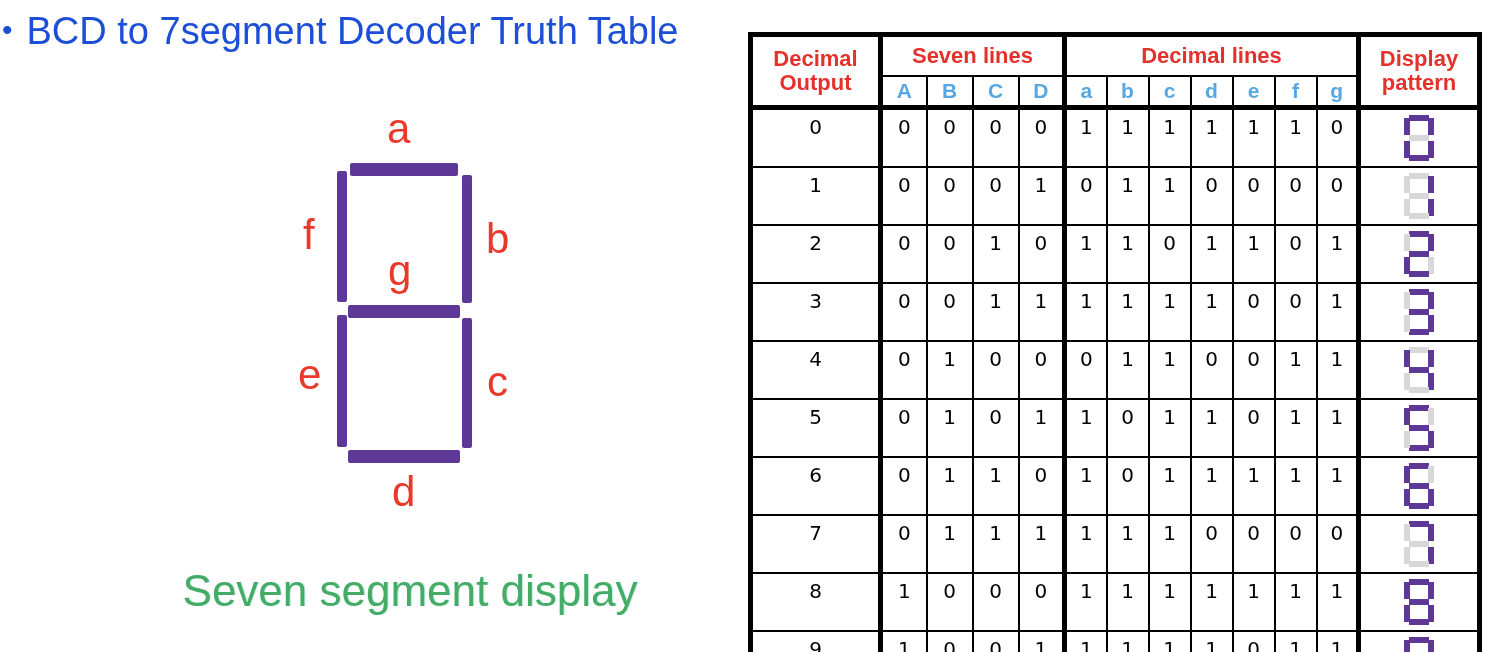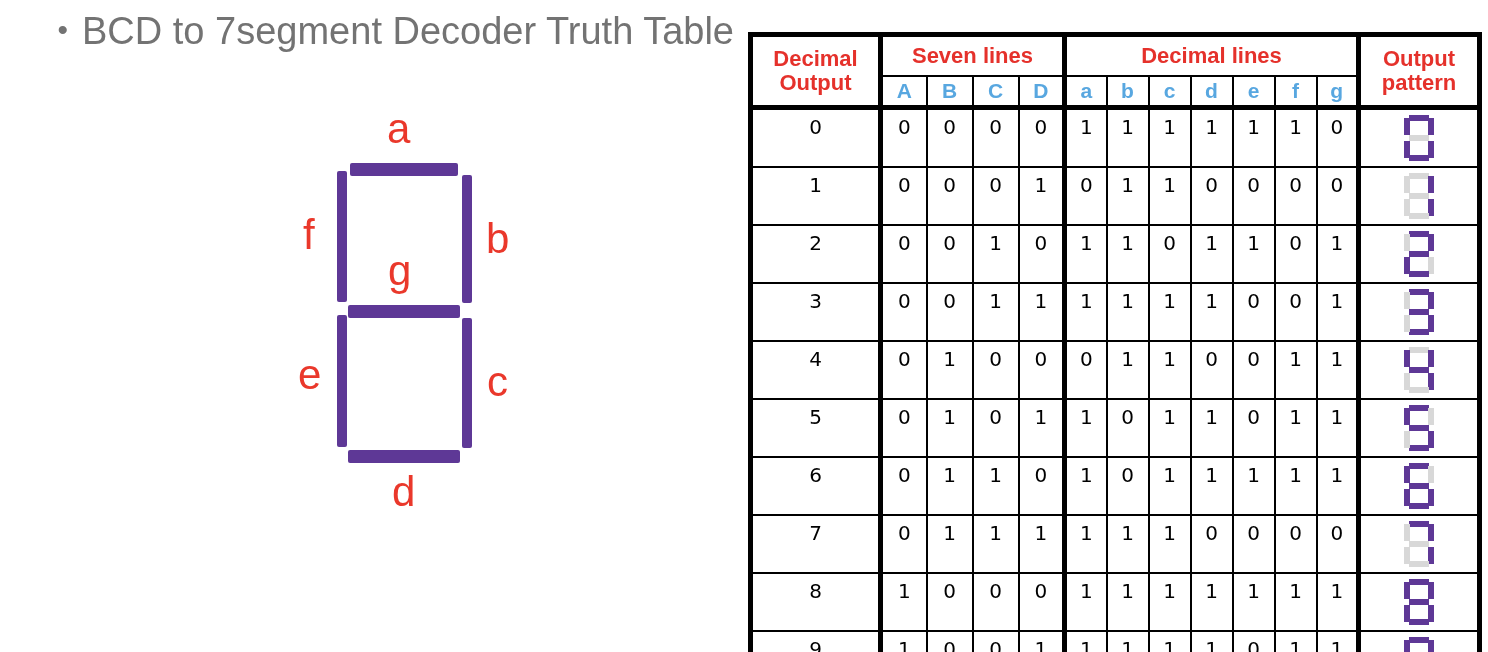--- a/index.html
+++ b/index.html
@@ -4,22 +4,22 @@
 <style>
   * { margin:0; padding:0; box-sizing:border-box; }
   body { background:#fff; }
   .canvas {
     position:relative; width:1488px; height:652px; background:#ffffff;
     font-family:"Liberation Sans", sans-serif; overflow:hidden;
   }
 
   
   .slide-title {
-    position:absolute; left:14px; top:10px; width:720px;
-    font-size:38px; color:#737373; letter-spacing:0px;text-align:right;
+    position:absolute; left:2px; top:10px; width:720px;
+    font-size:38px; color:#1d4ed8; letter-spacing:0px;
   }
   .slide-title .bullet { font-size:30px; vertical-align:4px; margin-right:14px; }
 
   
   .seg-diagram { position:absolute; left:337px; top:163px; width:135px; height:300px; }
   .bigseg { position:absolute; background:#5e3896; border-radius:2px; }
   .bs-a { left:13px;  top:0;     width:108px; height:13px; }
   .bs-f { left:0;     top:8px;   width:10px;  height:131px; }
   .bs-b { left:125px; top:12px;  width:10px;  height:128px; }
   .bs-g { left:11px;  top:142px; width:112px; height:13px; }
@@ -97,20 +97,21 @@
     <div class="bigseg bs-d"></div>
   </div>
   <span class="seg-label lb-a">a</span>
   <span class="seg-label lb-f">f</span>
   <span class="seg-label lb-b">b</span>
   <span class="seg-label lb-g">g</span>
   <span class="seg-label lb-e">e</span>
   <span class="seg-label lb-c">c</span>
   <span class="seg-label lb-d">d</span>
 
+  <div class="caption">Seven segment display</div>
 
   <table class="truth">
     <colgroup>
       <col style="width:130px">
       <col style="width:46px">
         <col style="width:46px">
         <col style="width:46px">
         <col style="width:46px">
       <col style="width:42px">
         <col style="width:42px">
@@ -119,21 +120,21 @@
       <col style="width:42px">
         <col style="width:42px">
         <col style="width:42px">
       <col style="width:121px">
     </colgroup>
     <thead>
       <tr class="group-row">
         <th rowspan="2" class="red-h br bb">Decimal Output</th>
         <th colspan="4" class="red-h br">Seven lines</th>
         <th colspan="7" class="red-h br">Decimal lines</th>
-        <th rowspan="2" class="red-h bb">Output pattern</th>
+        <th rowspan="2" class="red-h bb">Display pattern</th>
       </tr>
       <tr class="sub-row">
         <th class="blue-h bb">A</th>
         <th class="blue-h bb">B</th>
         <th class="blue-h bb">C</th>
         <th class="blue-h bb br">D</th>
         <th class="blue-h bb">a</th>
         <th class="blue-h bb">b</th>
         <th class="blue-h bb">c</th>
         <th class="blue-h bb">d</th>

